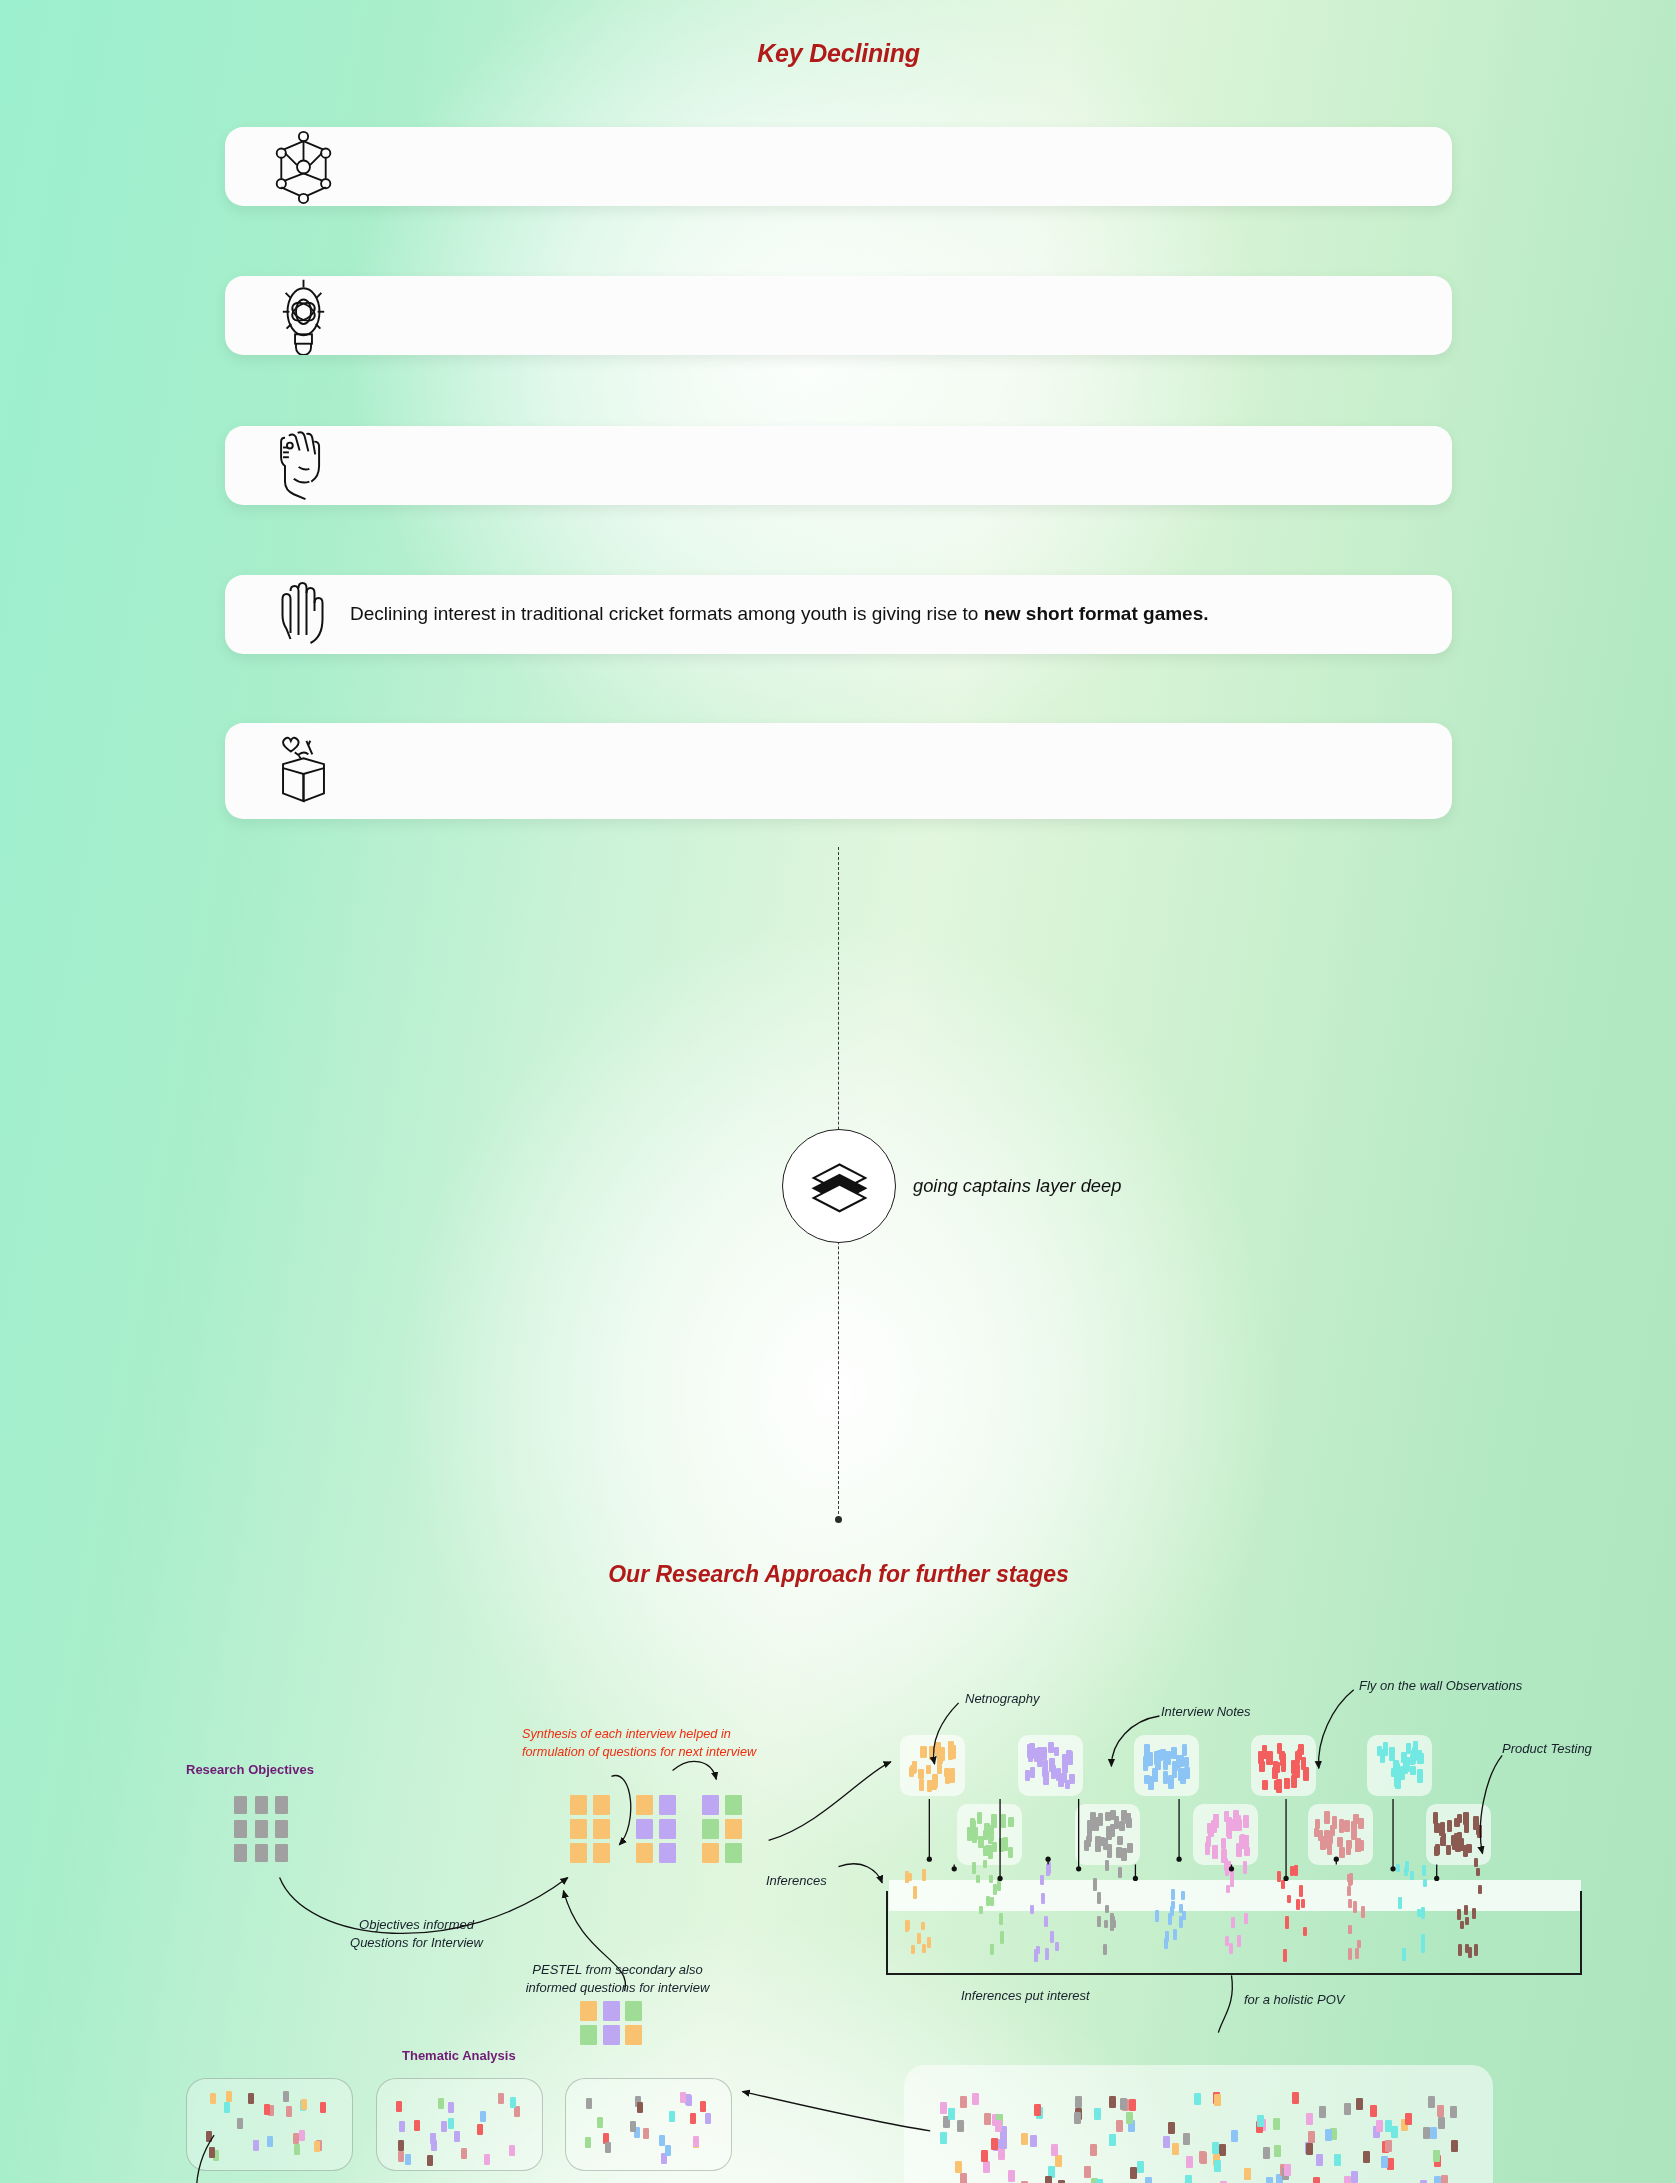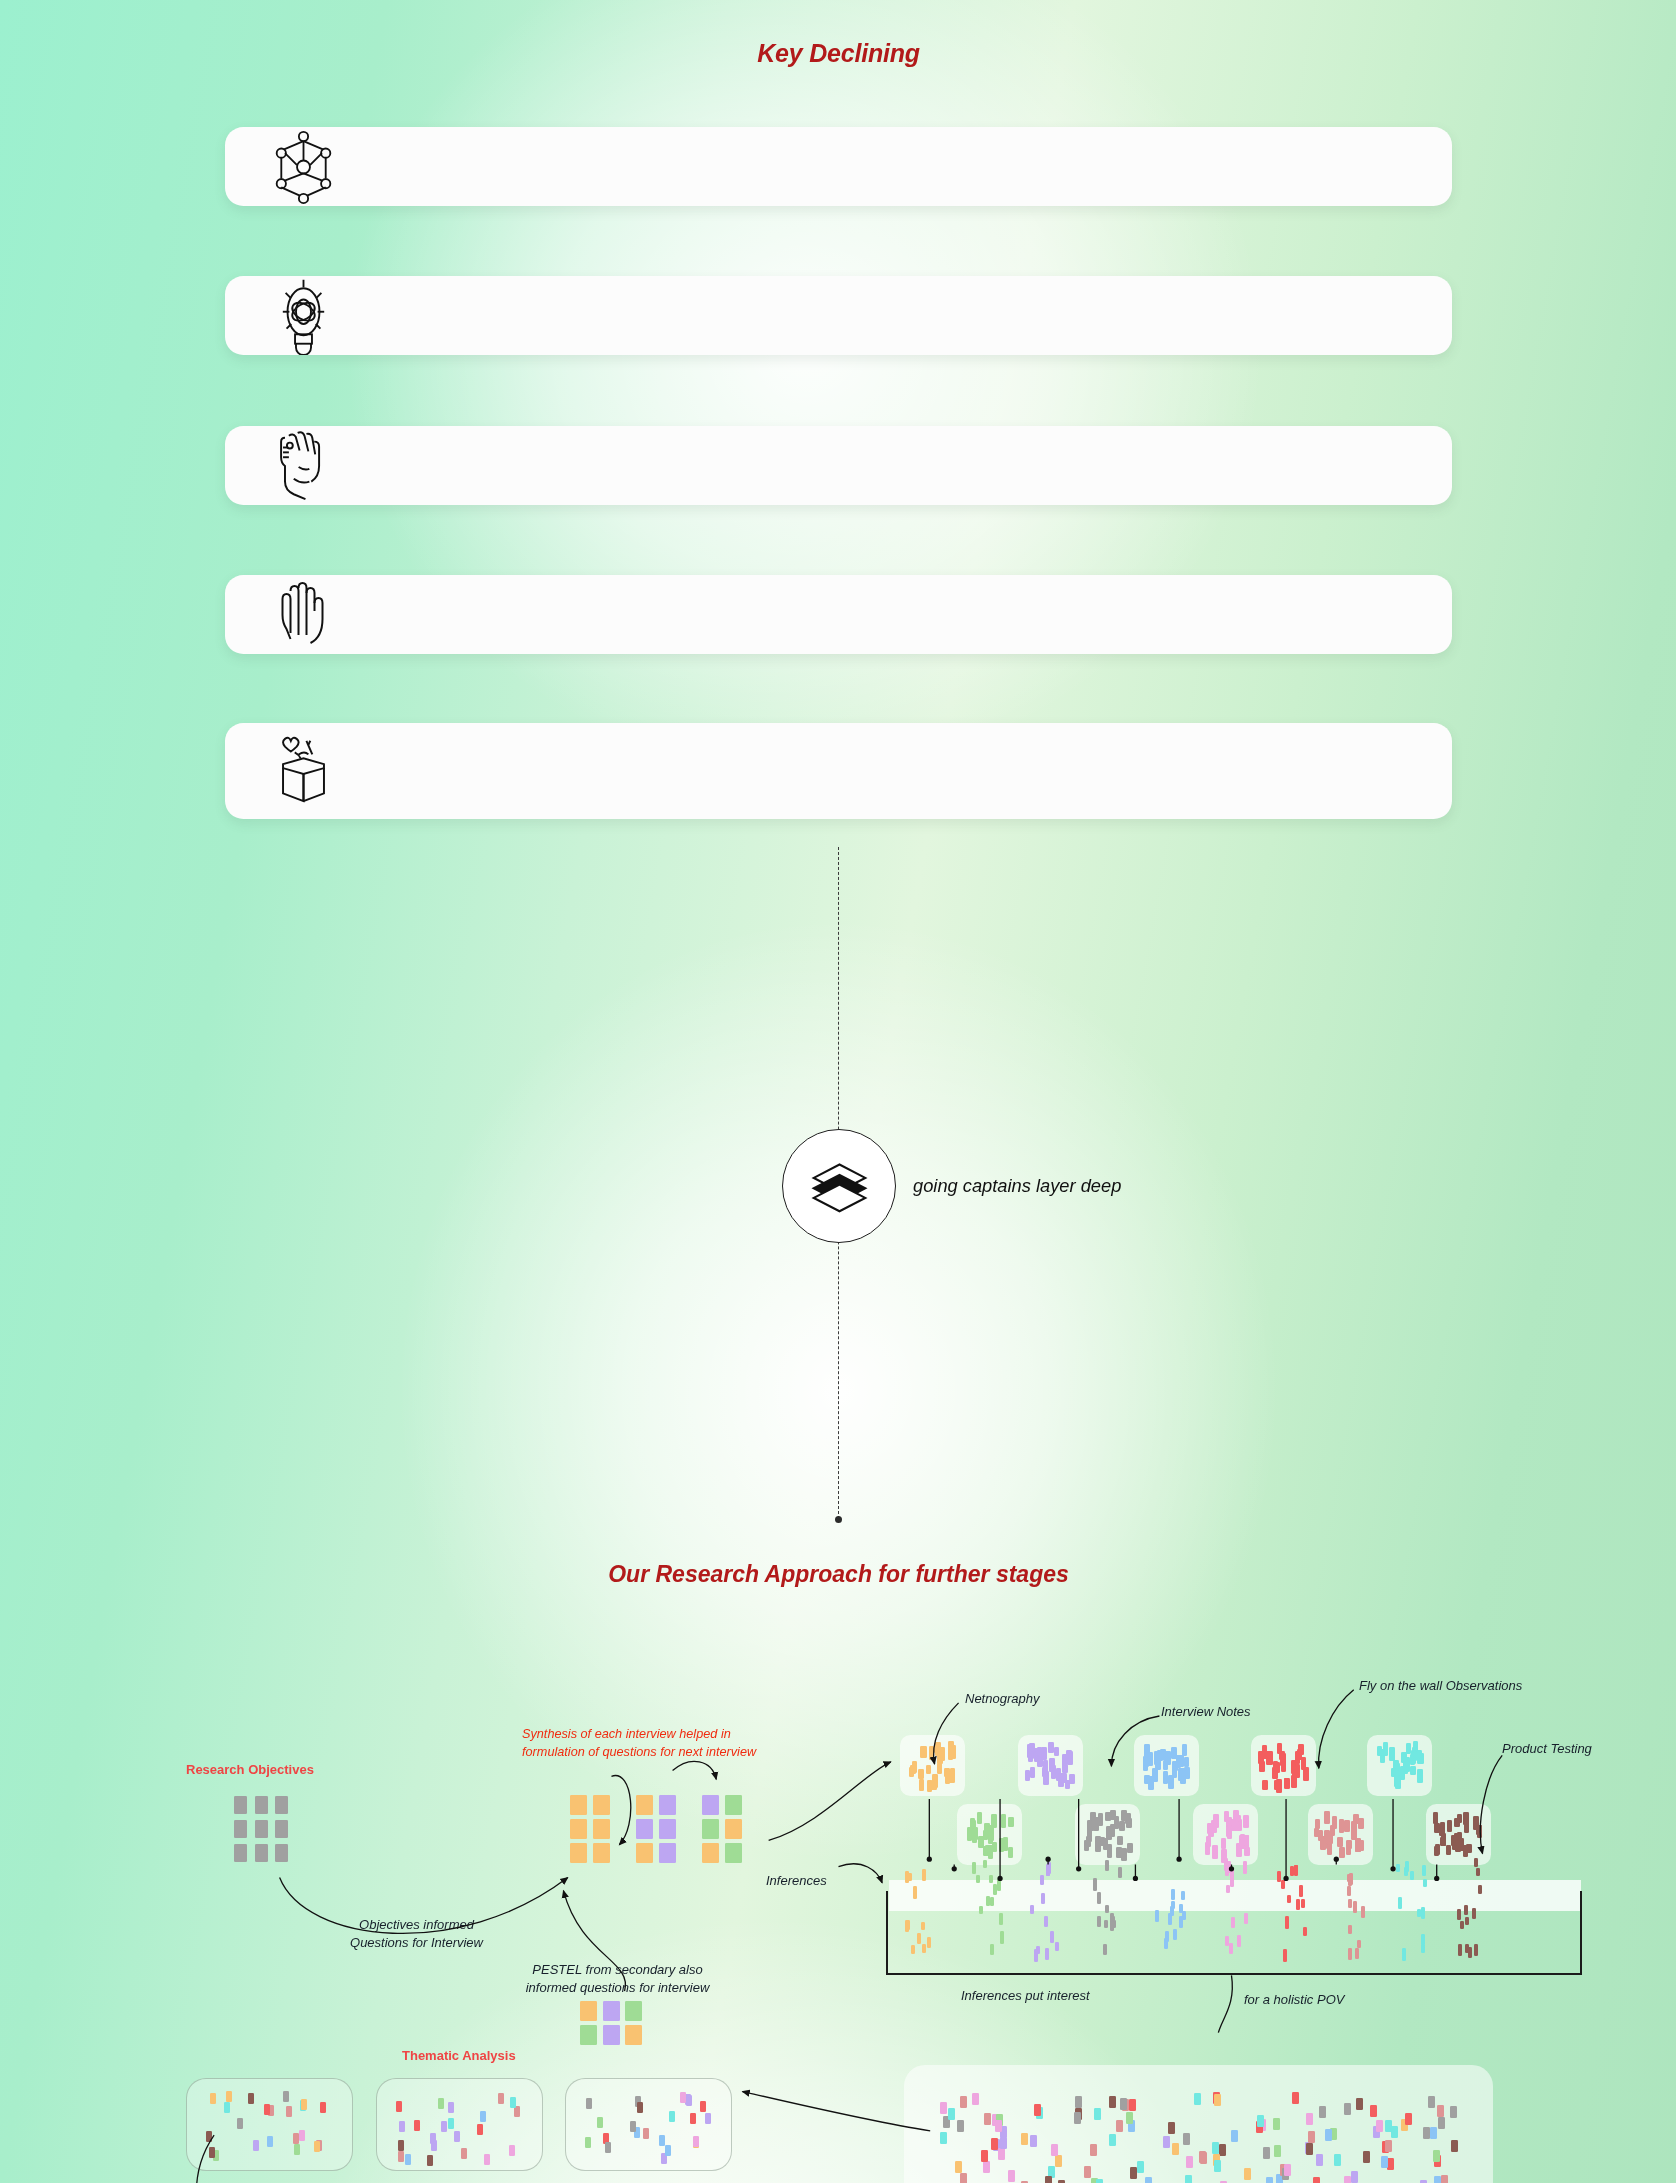--- a/index.html
+++ b/index.html
@@ -111,21 +111,21 @@
     white-space: pre-line;
   }
   .ann.red {
     color: #F02C10;
     font-size: 12.7px;
   }
   .hdr {
     position: absolute;
     font-size: 13px;
     font-weight: 700;
-    color: #ef4444;
+    color: #701a75;
     font-style: normal;
     white-space: nowrap;
   }
 
   
   .note { position: absolute; border-radius: 1.3px; }
   .card-pad {
     position: absolute;
     background: rgba(255,255,255,0.62);
     border-radius: 10.5px;
@@ -238,20 +238,21 @@
         <path d="M25 9 q0 -5 4 -5 q4 0 4 5 l0 23"></path>
         <path d="M33 14 q0 -5 4 -5 q4 0 4 5 l0 18"></path>
         <path d="M41 24 q0 -5 4 -5 q4 0 4 5 l0 16 q0 18 -12 24"></path>
         <path d="M9 20 l0 16 q0 8 4 14 l4 10"></path>
         <path d="M17 32 l0 22"></path>
         <path d="M25 32 l0 24"></path>
         <path d="M33 32 l0 24"></path>
       </g>
     </svg>
       </div>
+      <div class="finding-text"><span>Declining interest in traditional cricket formats among youth is giving rise to </span><b>new short format games.</b></div>
     </div>
     <div class="finding-card" style="top: 723px; height: 96px;">
       <div class="icon-wrap">
         <svg width="63" height="76" viewBox="0 0 62 78">
       <g fill="none" stroke="#111" stroke-width="2">
         <path d="M12 14 q-4 -5 0 -8 q4 -3 6 2 q2 -5 6 -2 q4 3 0 8 q-3 3 -6 5 q-3 -2 -6 -5 z"></path>
         <path d="M34 8 l6 14"></path>
         <path d="M38 8 l-2 4"></path>
         <path d="M26 22 q6 -4 10 0"></path>
         <path d="M22 20 q4 2 6 6"></path>

